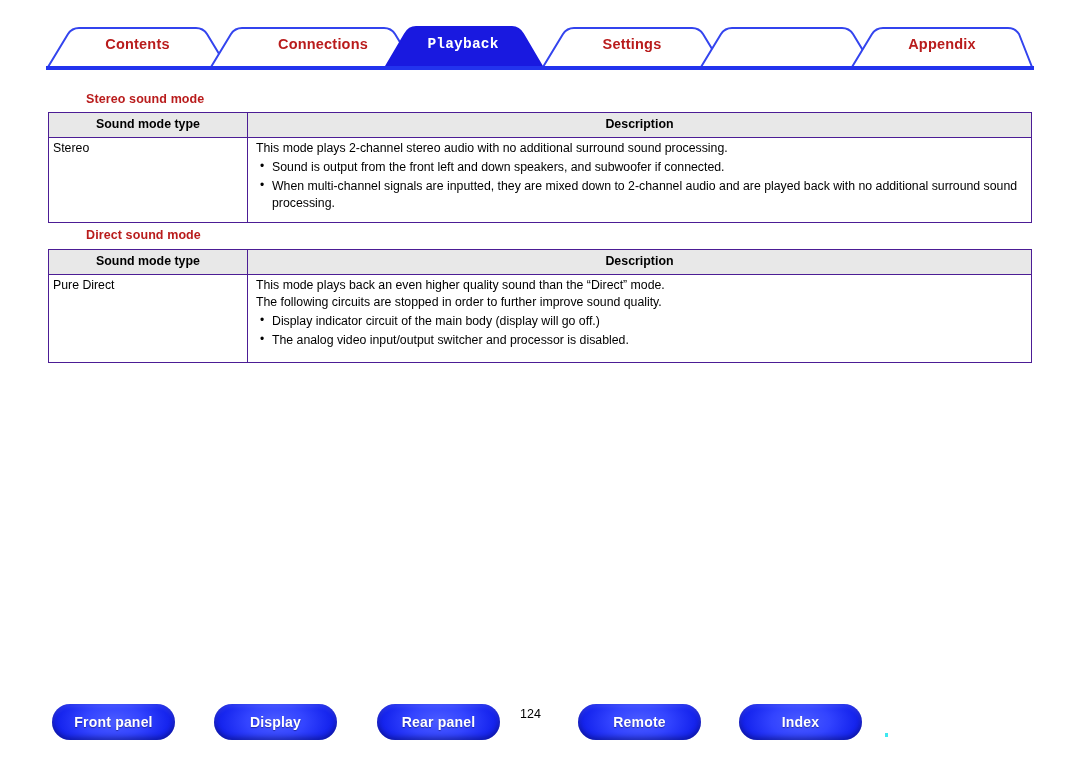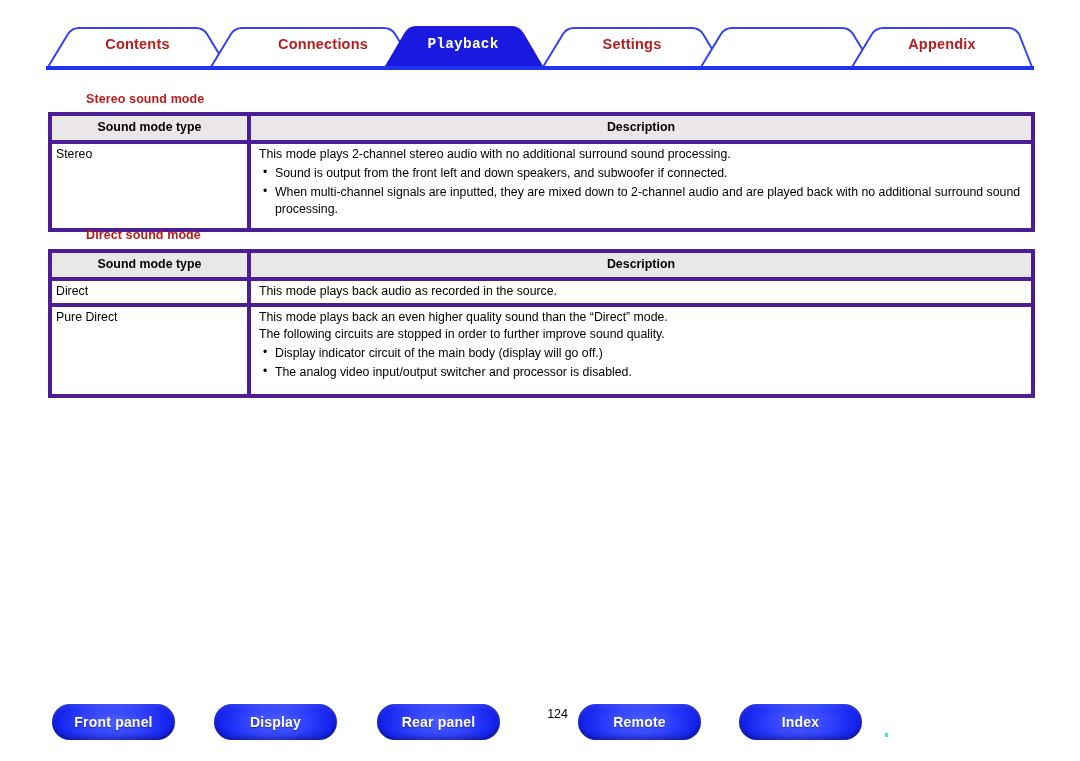--- a/index.html
+++ b/index.html
@@ -67,21 +67,21 @@
     border-collapse: collapse;
     table-layout: fixed;
     font-size: 12.3px;
     background: #fff;
   }
   #table-stereo { top: 112px; }
   #table-direct { top: 249px; }
 
   table.modes th,
   table.modes td {
-    border: 4px solid #4c1d95;
+    border: 1px solid #4c1d95;
     vertical-align: top;
     padding: 2px 4px 3px 4px;
     font-weight: normal;
     line-height: 1.38;
   }
   table.modes thead th {
     background: #e8e8e8;
     text-align: center;
     font-weight: bold;
     font-size: 12.4px;
@@ -149,21 +149,21 @@
   #btn-display{ left: 214px; }
   #btn-rear   { left: 377px; }
   #btn-remote { left: 578px; }
   #btn-index  { left: 739px; }
 
   #page-number {
     position: absolute;
     left: 520px;
     top: 11px;
     width: 48px;
-    text-align: right;
+    text-align: left;
     font-size: 12.5px;
     color: #000;
   }
 
   #corner-dot {
     position: absolute;
     left: 885px;
     top: 733px;
     width: 3px;
     height: 4px;
@@ -228,26 +228,20 @@
       <col class="c1">
       <col class="c2">
     </colgroup>
   <thead>
     <tr>
       <th>Sound mode type</th>
       <th>Description</th>
     </tr>
   </thead>
   <tbody>
-    <tr>
-      <td class="type-cell h-direct">Direct</td>
-      <td class="desc-cell h-direct">
-        <div class="lead-line">This mode plays back audio as recorded in the source.</div>
-      </td>
-    </tr>
     <tr>
       <td class="type-cell h-pure">Pure Direct</td>
       <td class="desc-cell h-pure">
         <div class="lead-line">This mode plays back an even higher quality sound than the “Direct” mode.</div>
         <div class="lead-line">The following circuits are stopped in order to further improve sound quality.</div>
         <ul class="bullets">
           <li>Display indicator circuit of the main body (display will go off.)</li>
           <li>The analog video input/output switcher and processor is disabled.</li>
         </ul>
       </td>

